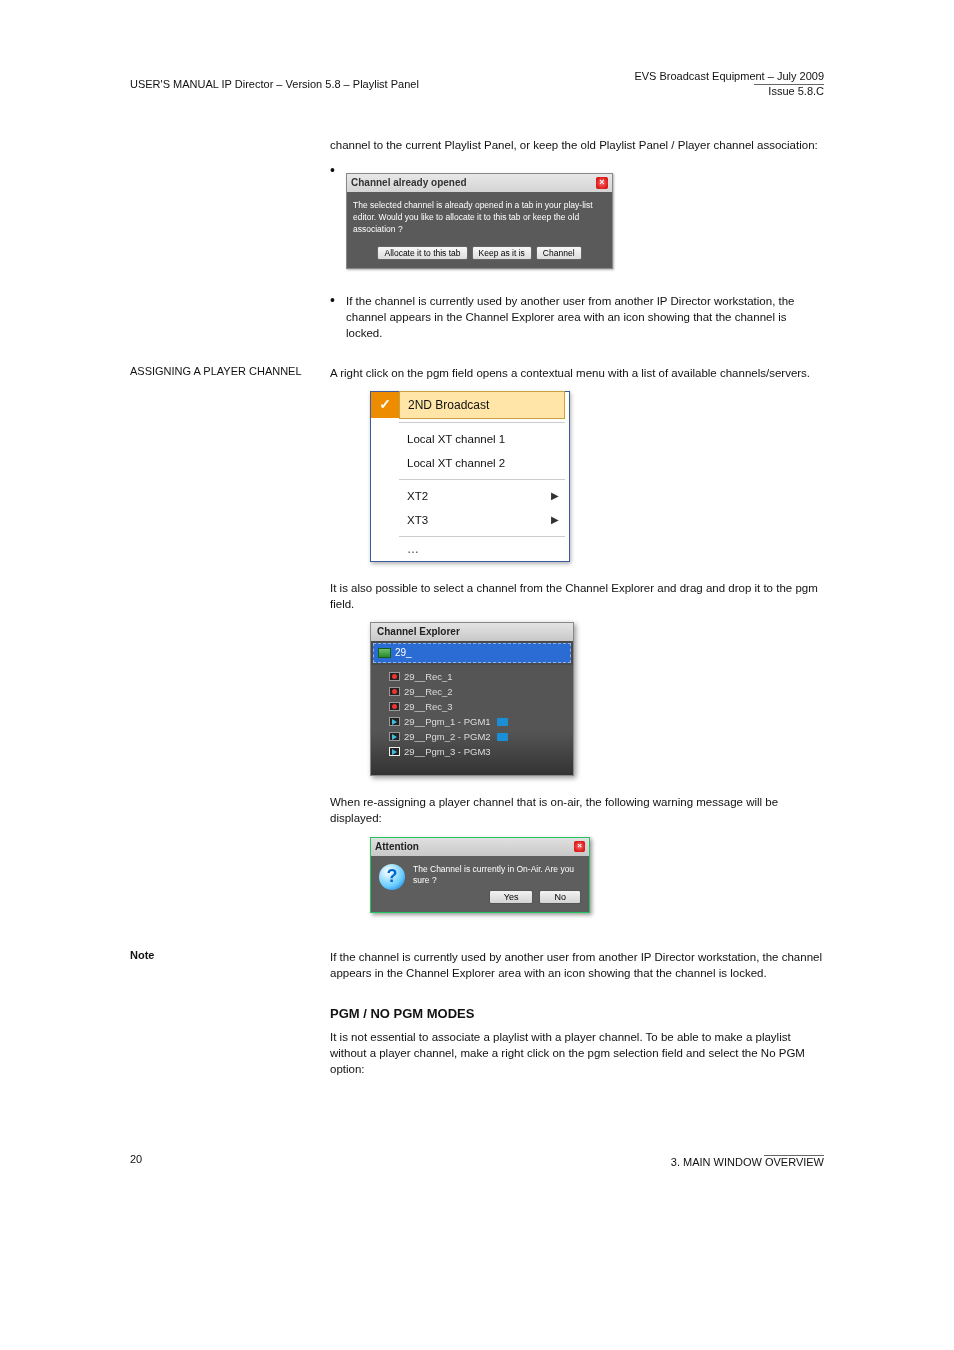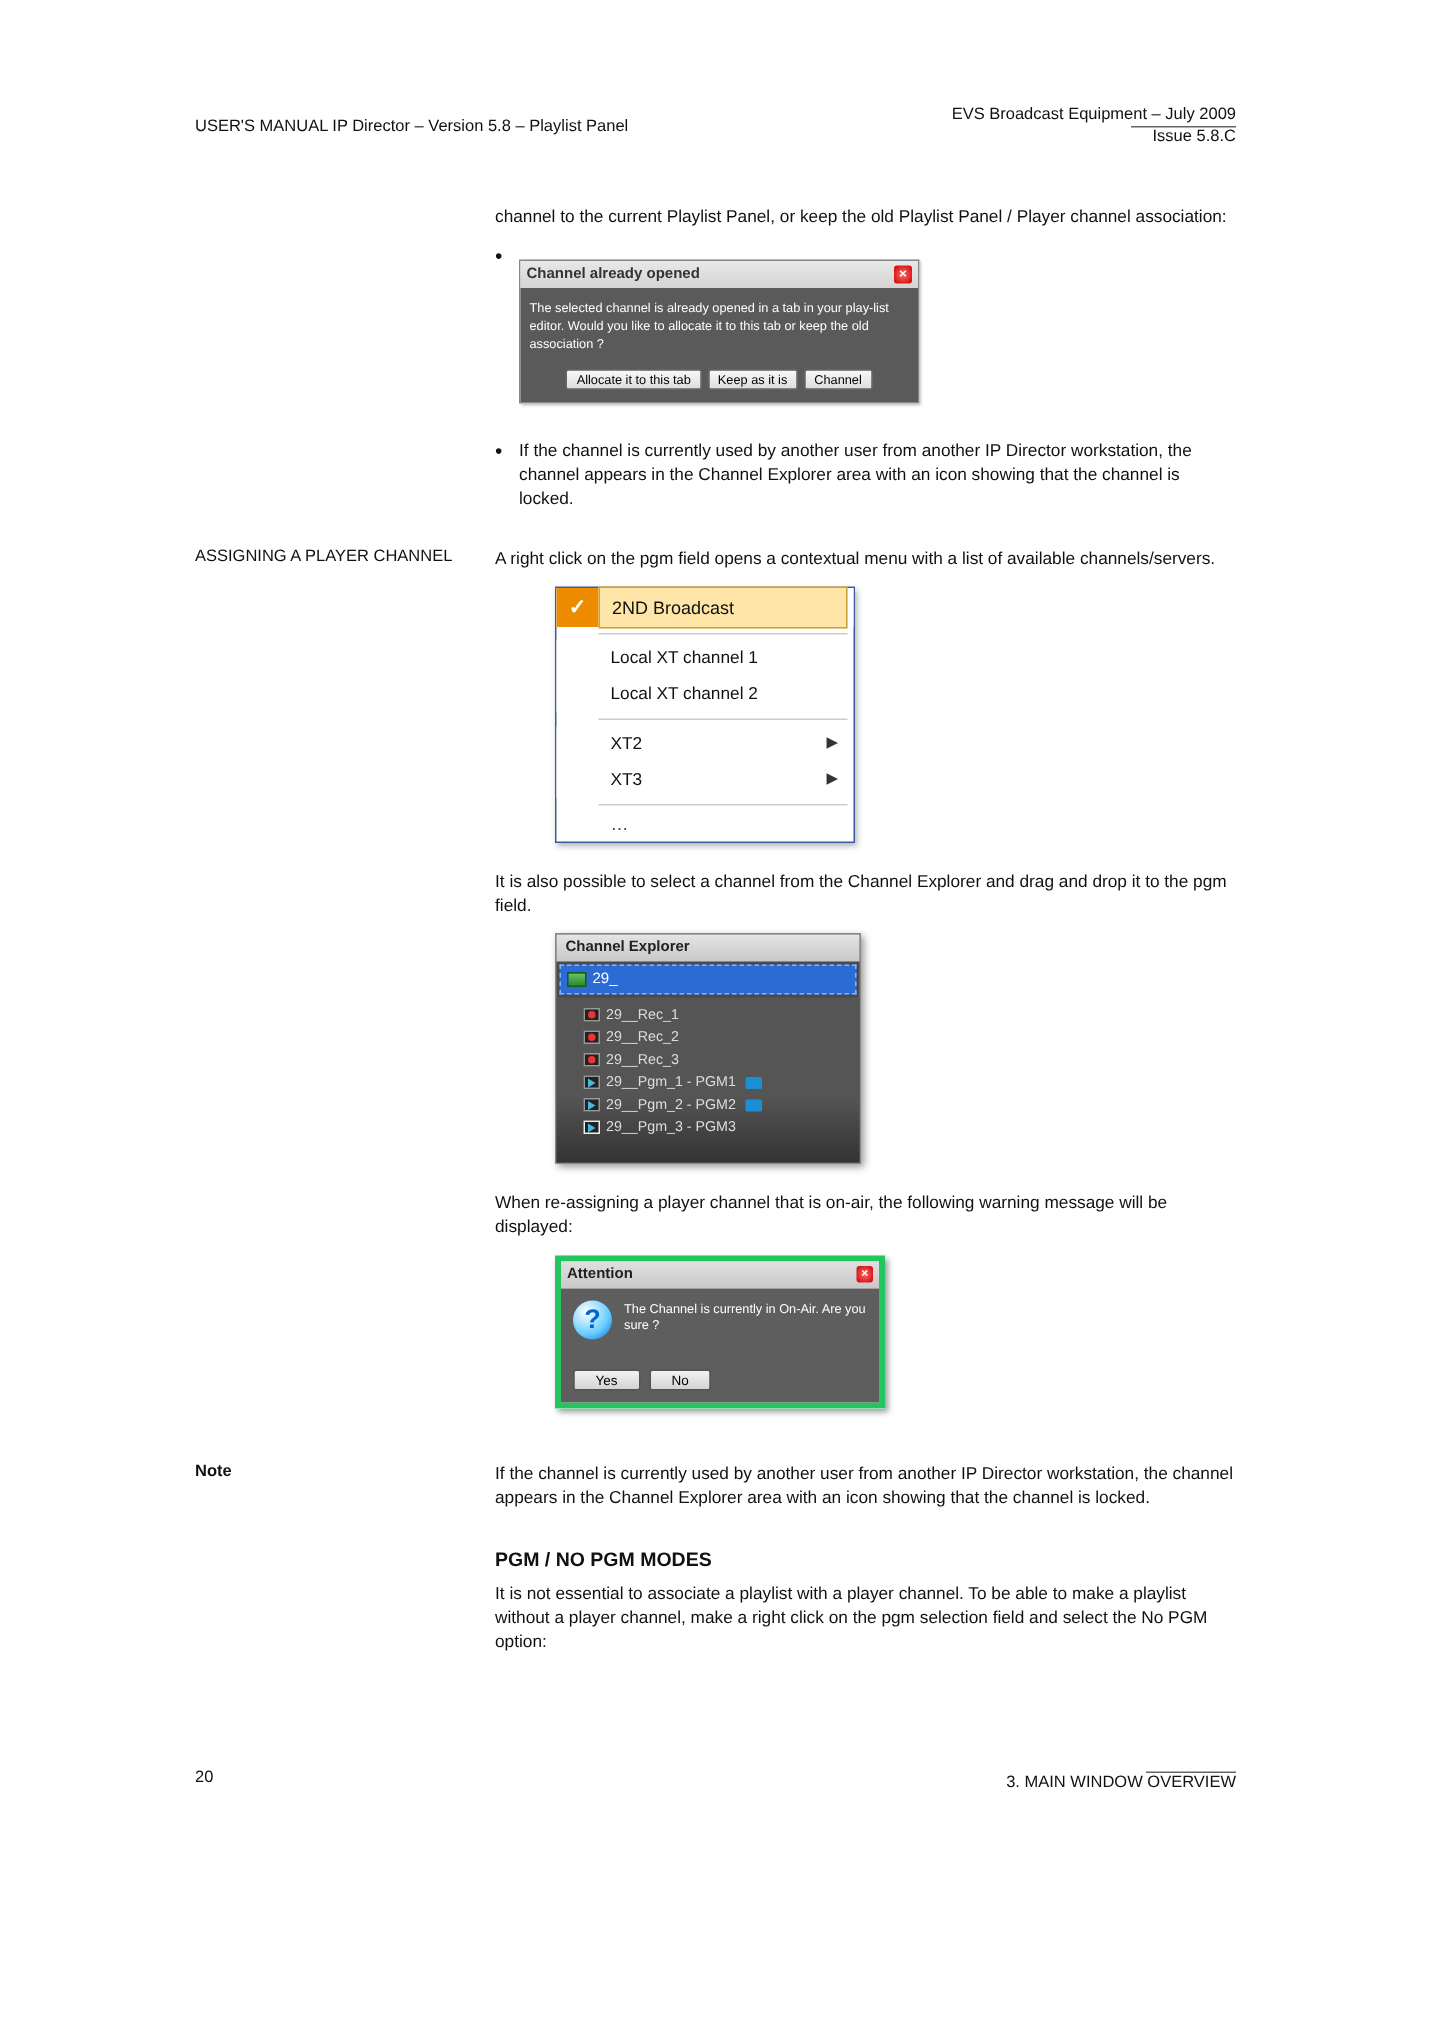--- a/index.html
+++ b/index.html
@@ -49,28 +49,28 @@
   .tree .root .ico { width:13px; height:10px; background:linear-gradient(#6bc06b,#2a8a2a); border:1px solid #1a5a1a; }
   .tree .body2 { padding:4px 4px 14px 18px; background:linear-gradient(#555 60%, #333 100%); min-height:110px; }
   .tree .node { display:flex; align-items:center; gap:4px; font-size:9.5px; color:#ddd; height:15px; }
   .tree .recico { width:11px; height:9px; border:1px solid #999; display:flex; align-items:center; justify-content:center; background:#222; }
   .tree .recico .d { width:5px; height:5px; border-radius:50%; background:#e33; }
   .tree .playico { width:11px; height:9px; border:1px solid #999; display:flex; align-items:center; justify-content:center; background:#222; }
   .tree .playico .t { width:0; height:0; border-left:5px solid #4bd; border-top:3px solid transparent; border-bottom:3px solid transparent; }
   .tree .bluecam { width:11px; height:8px; background:#1b8fd6; border-radius:1px; margin-left:2px; }
 
   
-  .dlg2 { width: 220px; border:4px solid #22c55e; box-shadow:2px 2px 4px rgba(0,0,0,0.4); }
+  .dlg2 { width: 220px; border:1px solid #22c55e; box-shadow:2px 2px 4px rgba(0,0,0,0.4); }
   .dlg2 .tbar2 { display:flex; justify-content:space-between; align-items:center; background:linear-gradient(#e0e0e0,#c8c8c8); padding:2px 4px; font-size:10px; font-weight:bold; color:#222; }
   .dlg2 .tbar2 .close { width:11px; height:11px; background:radial-gradient(circle,#f66,#c00); border-radius:2px; color:#fff; font-size:8px; text-align:center; line-height:10px; }
   .dlg2 .body3 { background:#5e5e5e; padding:8px; color:#fff; }
   .dlg2 .msgrow { display:flex; gap:8px; align-items:flex-start; }
   .dlg2 .qicon { width:26px; height:26px; border-radius:50%; background:radial-gradient(circle at 35% 30%, #fff, #6cf 60%, #06c); display:flex; align-items:center; justify-content:center; font-size:18px; font-weight:bold; color:#06c; }
   .dlg2 .msg { font-size:8.5px; flex:1; }
-  .dlg2 .btnrow2 { display:flex; justify-content:flex-start; gap:6px; margin-top:20px; }
+  .dlg2 .btnrow2 { display:flex; justify-content:flex-end; gap:6px; }
   .dlg2 button { font-size:9px; padding:1px 14px; background:linear-gradient(#f2f2f2,#d4d4d4); border:1px solid #555; border-radius:2px; }
 
   .h3 { font-size:13px; font-weight:bold; margin:6px 0; }
   .note-head { font-weight:bold; margin-bottom:4px; }
   .note-box .gutter { font-weight:bold; }
 
   .footer { display:flex; justify-content:space-between; font-size:11px; margin-top:76px; }
   .footer .right { text-align:center; }
   .footer-sep { border-bottom:1px solid #666; width:60px; margin-top:2px; margin-left:auto; }
 </style>

